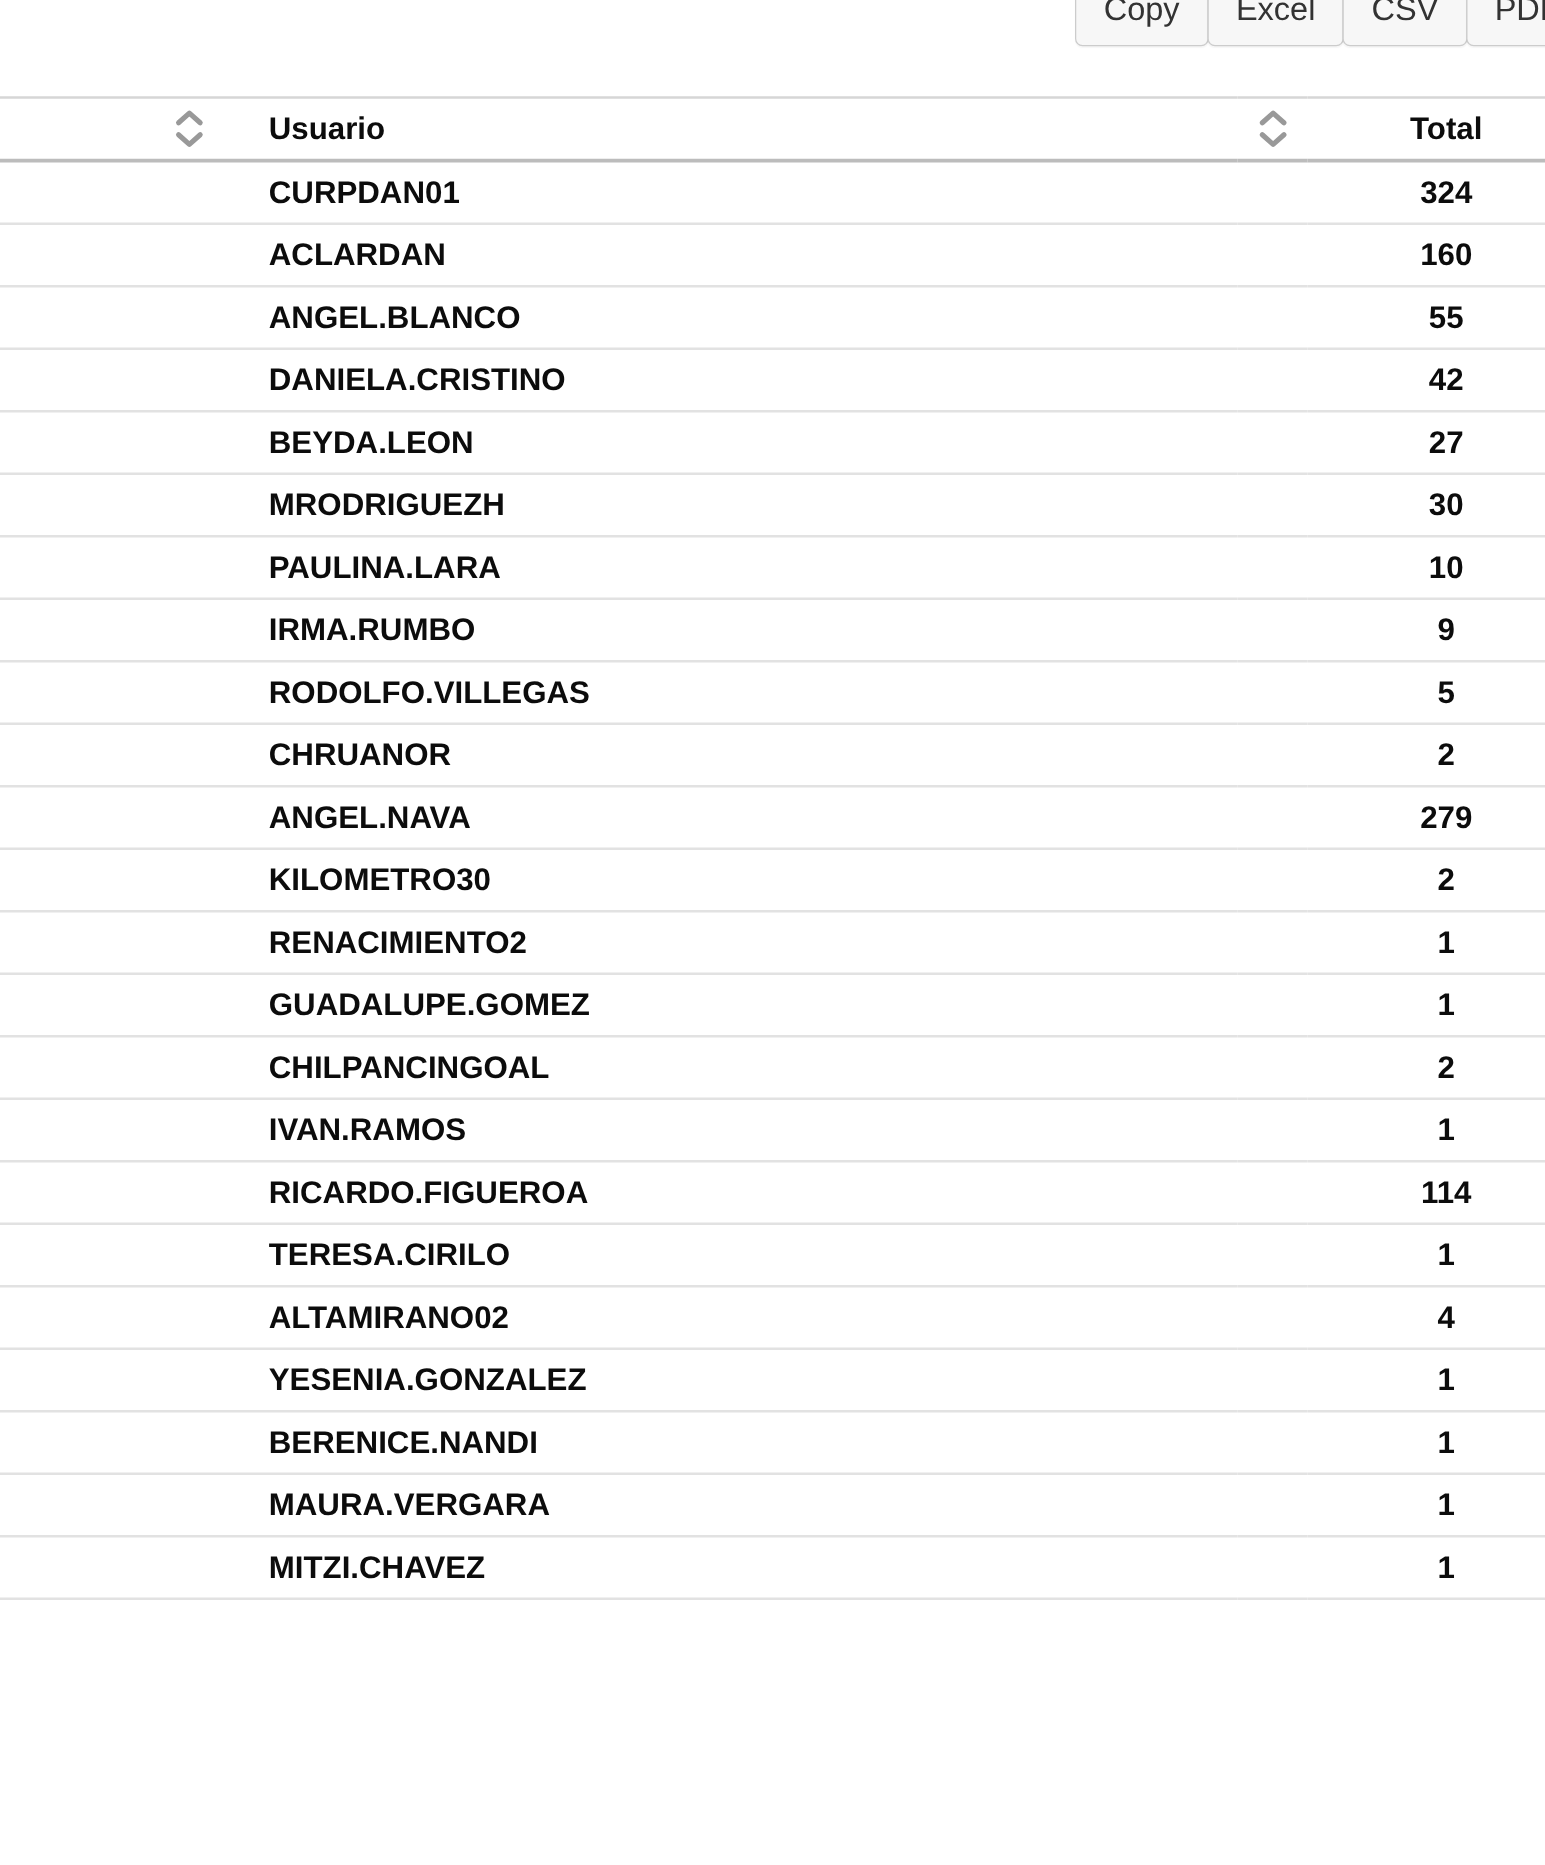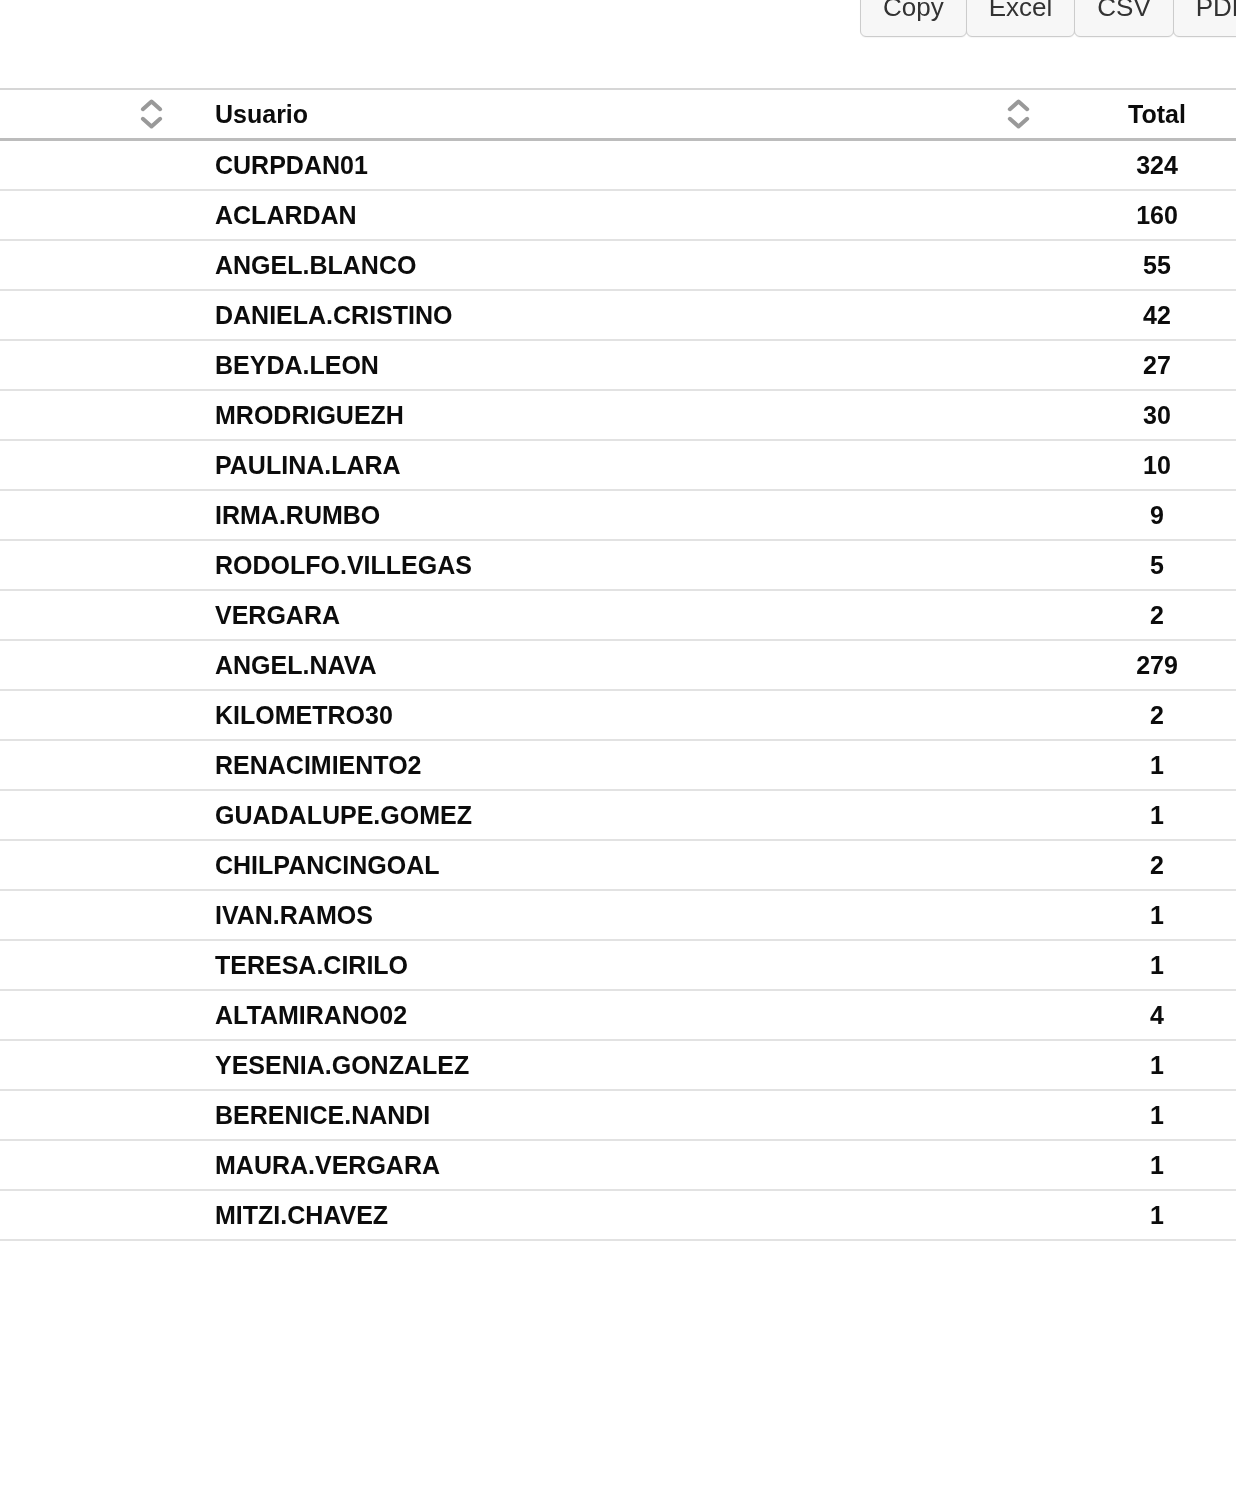--- a/index.html
+++ b/index.html
@@ -35,21 +35,21 @@
     margin-left: -1px;
     line-height: 30px;
     cursor: pointer;
     box-shadow: 0 1px 1px rgba(0,0,0,0.04);
   }
   .dt-button:first-child { margin-left: 0; }
 
   
   table.data-table {
     position: absolute;
-    top: 88px;
+    top: 77px;
     left: 0;
     width: 1236px;
     border-collapse: collapse;
     table-layout: fixed;
   }
   col.c-sort1  { width: 176px; }
   col.c-user   { width: 814px; }
   col.c-sort2  { width: 56px;  }
   col.c-total  { width: 190px; }
 
@@ -180,21 +180,21 @@
     <td class="cell-total">9</td>
   </tr>
       <tr>
     <td></td>
     <td class="cell-user">RODOLFO.VILLEGAS</td>
     <td></td>
     <td class="cell-total">5</td>
   </tr>
       <tr>
     <td></td>
-    <td class="cell-user">VERGARA</td>
+    <td class="cell-user">CHRUANOR</td>
     <td></td>
     <td class="cell-total">2</td>
   </tr>
       <tr>
     <td></td>
     <td class="cell-user">ANGEL.NAVA</td>
     <td></td>
     <td class="cell-total">279</td>
   </tr>
       <tr>
@@ -219,20 +219,26 @@
     <td></td>
     <td class="cell-user">CHILPANCINGOAL</td>
     <td></td>
     <td class="cell-total">2</td>
   </tr>
       <tr>
     <td></td>
     <td class="cell-user">IVAN.RAMOS</td>
     <td></td>
     <td class="cell-total">1</td>
+  </tr>
+      <tr>
+    <td></td>
+    <td class="cell-user">RICARDO.FIGUEROA</td>
+    <td></td>
+    <td class="cell-total">114</td>
   </tr>
       <tr>
     <td></td>
     <td class="cell-user">TERESA.CIRILO</td>
     <td></td>
     <td class="cell-total">1</td>
   </tr>
       <tr>
     <td></td>
     <td class="cell-user">ALTAMIRANO02</td>

